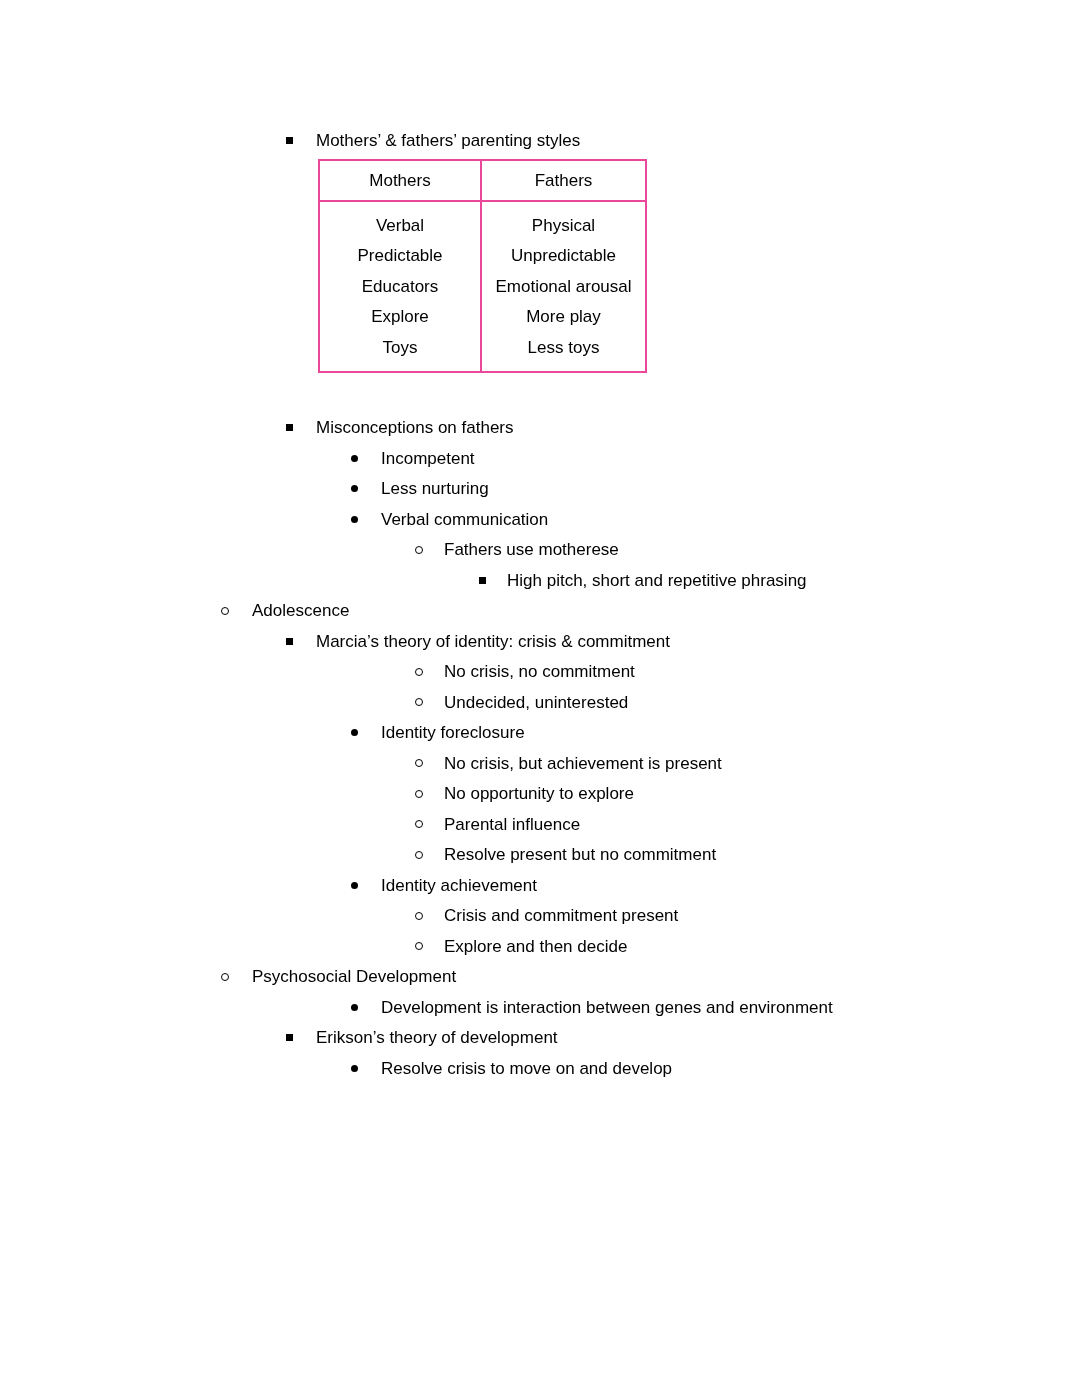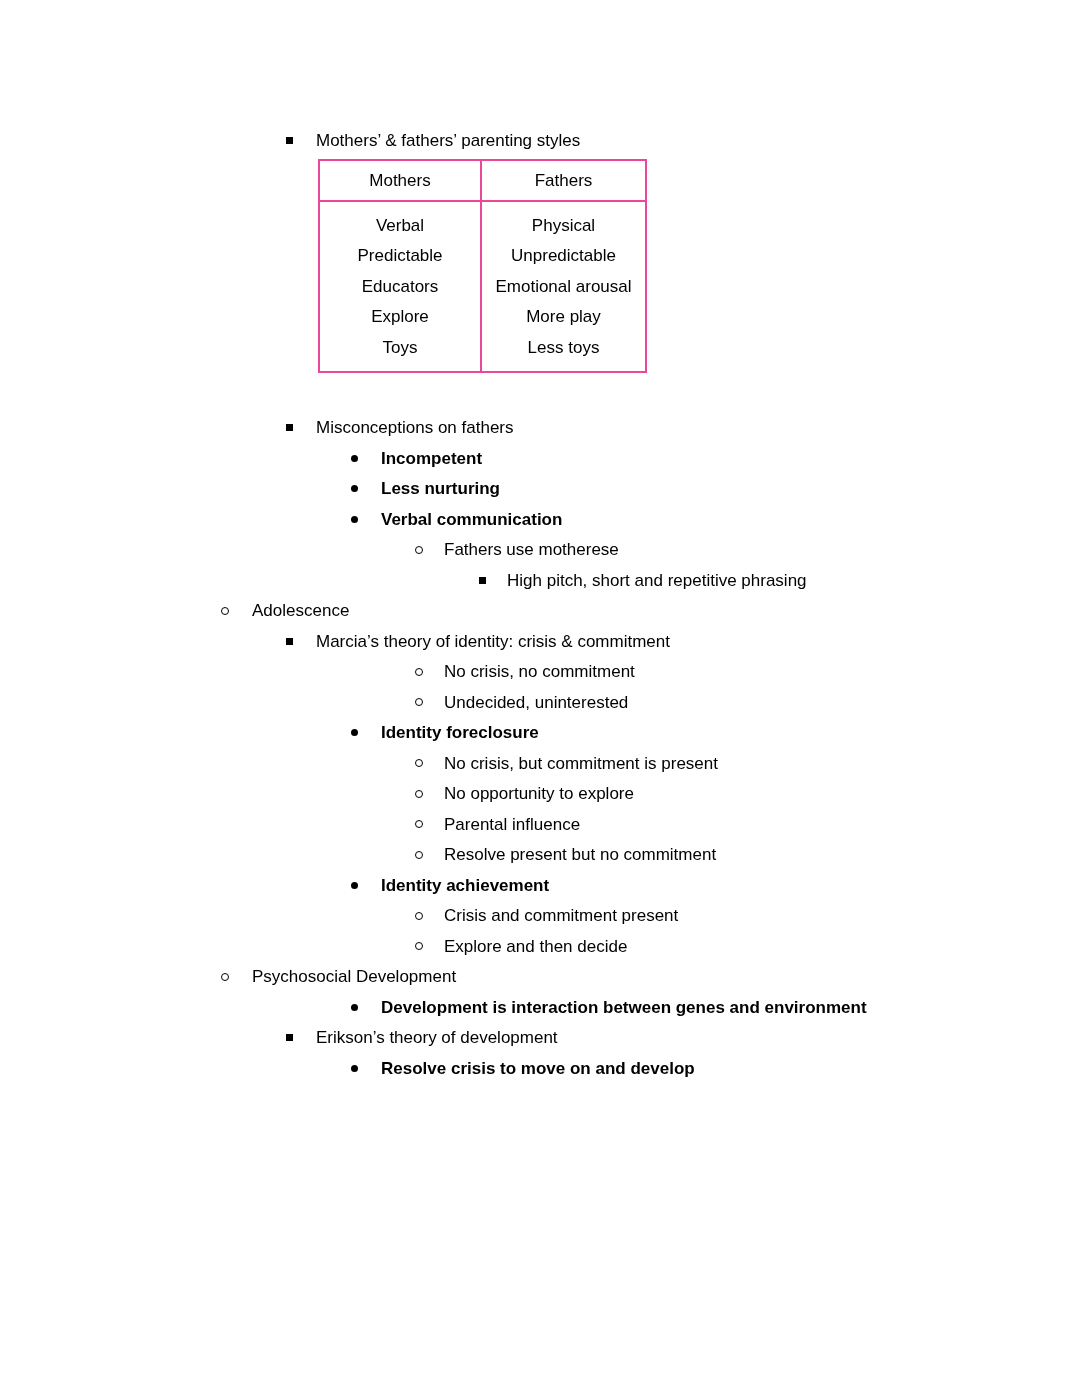--- a/index.html
+++ b/index.html
@@ -54,21 +54,21 @@
   }
 
   
   .lv0 .marker { left: 221px; }
   .lv0 .text   { left: 252px; text-align: right; }
 
   .lv1 .marker { left: 286px; }
   .lv1 .text   { left: 316px; }
 
   .lv2 .marker { left: 351px; }
-  .lv2 .text   { left: 381px; font-weight: bold; }
+  .lv2 .text   { left: 381px; }
 
   .lv3 .marker { left: 415px; }
   .lv3 .text   { left: 444px; }
 
   .lv4 .marker { left: 479px; }
   .lv4 .text   { left: 507px; }
 
   
   .bullet-square,
   .bullet-disc,
@@ -232,21 +232,21 @@
       <span class="text">Undecided, uninterested</span>
     </div>
 
     <div class="row lv2">
       <span class="marker"><i class="bullet-disc"></i></span>
       <span class="text">Identity foreclosure</span>
     </div>
 
     <div class="row lv3">
       <span class="marker"><i class="bullet-circle"></i></span>
-      <span class="text">No crisis, but commitment is present</span>
+      <span class="text">No crisis, but achievement is present</span>
     </div>
 
     <div class="row lv3">
       <span class="marker"><i class="bullet-circle"></i></span>
       <span class="text">No opportunity to explore</span>
     </div>
 
     <div class="row lv3">
       <span class="marker"><i class="bullet-circle"></i></span>
       <span class="text">Parental influence</span>

